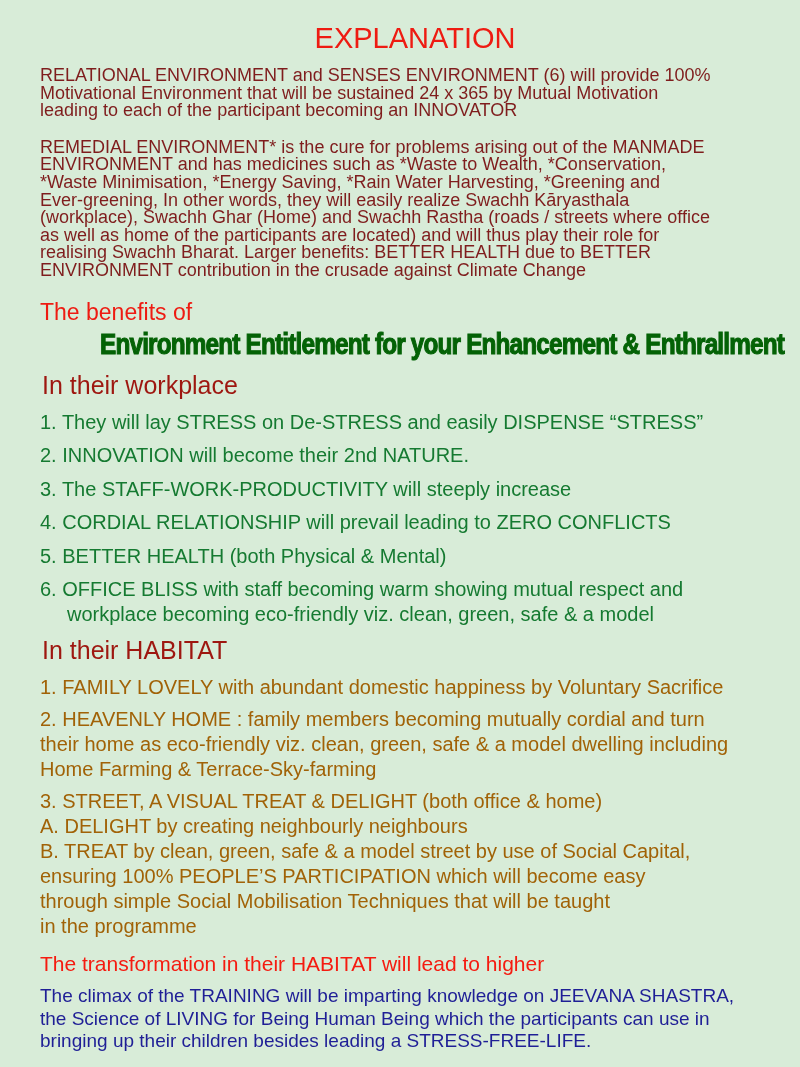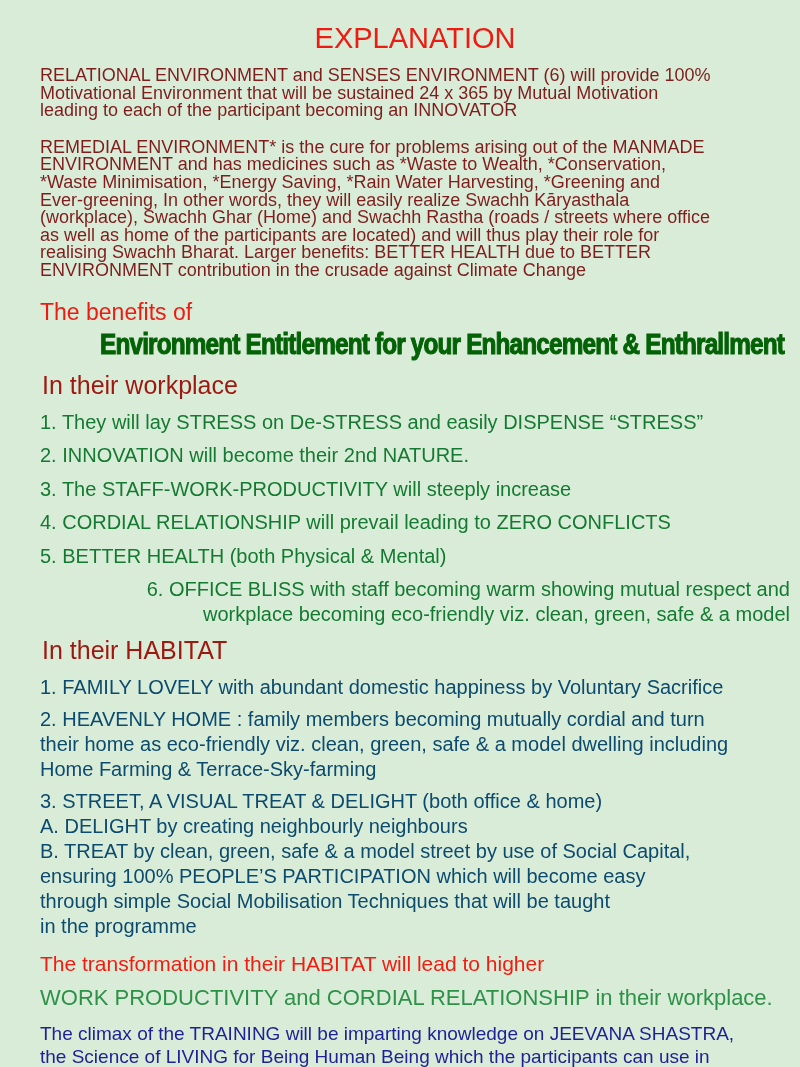--- a/index.html
+++ b/index.html
@@ -60,24 +60,23 @@
   .green-item {
     color: #157a31;
     font-size: 20px;
     line-height: 24.5px;
     white-space: pre-line;
     margin: 2px 0 9px 0;
   }
   .hang {
     padding-left: 27px;
     text-indent: -27px;
-    text-align: right;
   }
   .habitat-item {
-    color: #0c4a6e;
+    color: #a16207;
     font-size: 20px;
     line-height: 25px;
     white-space: pre-line;
     margin: 0 0 7px 0;
   }
   .transform-line {
     color: #f51b10;
     font-size: 21px;
     line-height: 25px;
     margin: 12px 0 9px 0;
@@ -140,19 +139,18 @@
 Home Farming &amp; Terrace-Sky-farming</div>
   <div class="habitat-item">3. STREET, A VISUAL TREAT &amp; DELIGHT   (both office &amp; home)
 A. DELIGHT by creating neighbourly neighbours
 B. TREAT by clean, green, safe &amp; a model street by use of Social Capital,
 ensuring 100% PEOPLE’S PARTICIPATION which will become easy
 through simple    Social Mobilisation Techniques that will be taught
 in the programme</div>
 
   <div class="transform-line">The transformation in their HABITAT will lead to higher</div>
 
-  <div class="result-line">WORK PRODUCTIVITY and CORDIAL RELATIONSHIP in their workplace.</div>
 
   <p class="climax-para">The climax of the TRAINING will be imparting knowledge on JEEVANA SHASTRA,
 the Science of LIVING for Being Human Being which the participants can use in
 bringing up their children besides leading a STRESS-FREE-LIFE.</p>
 
 </div>
 
 </body></html>

